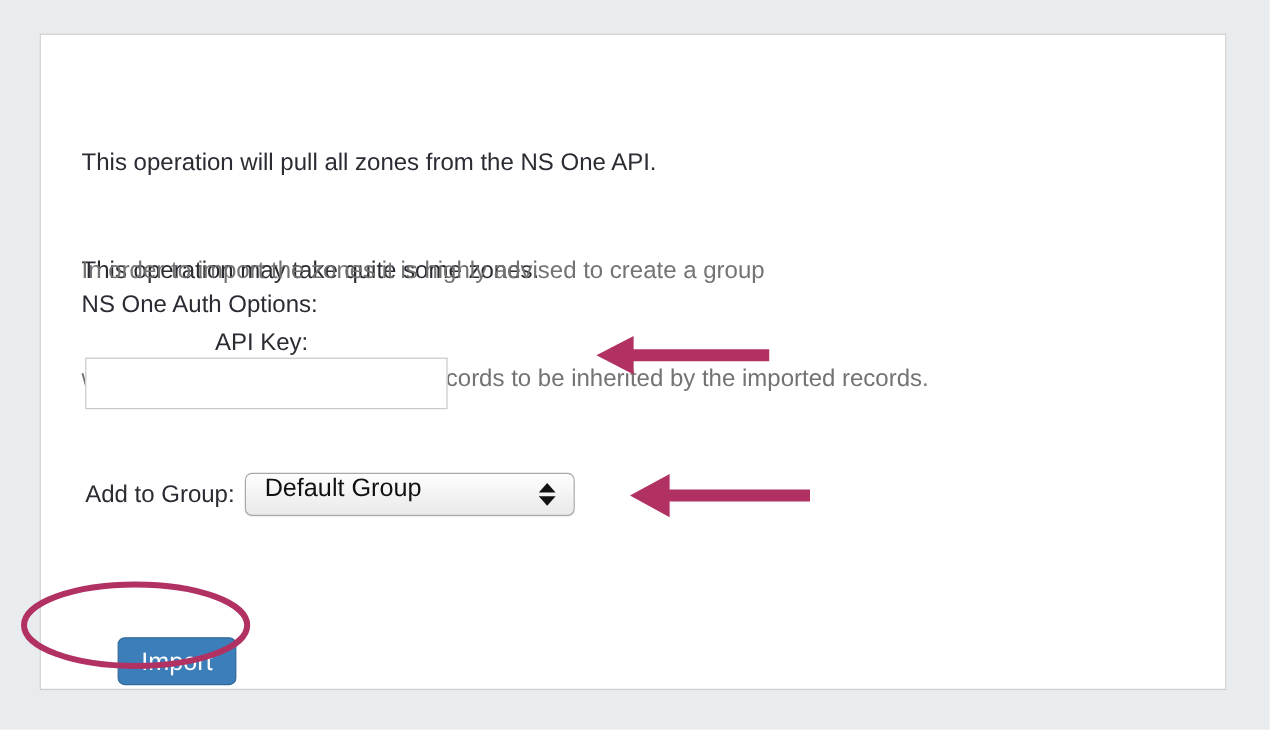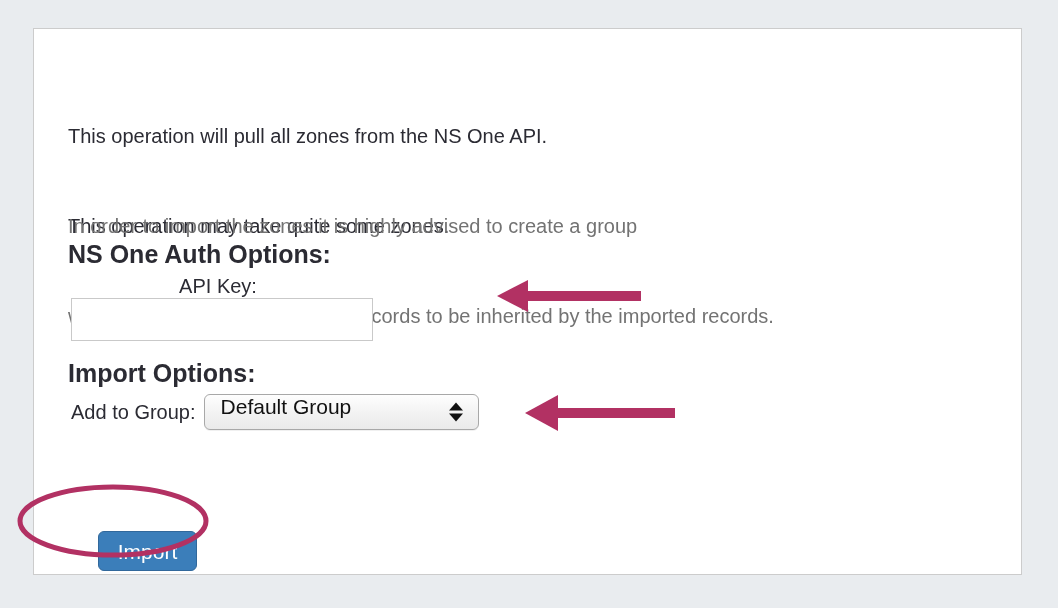--- a/index.html
+++ b/index.html
@@ -53,25 +53,24 @@
     font-size: 20px;
     line-height: 30px;
     color: #737373;
     white-space: pre;
   }
   .intro .line, .intro-2 .line { display: block; }
 
   
   .section-heading {
     position: absolute;
-    font-size: 25px;
+    font-size: 20px;
     line-height: 26px;
     color: #2b2b33;
     white-space: pre;
-    font-weight: bold;
   }
   .heading-auth { left: 34px; top: 212px; }
   .heading-import { left: 34px; top: 331px; }
 
   
   .field-row {
     position: absolute;
     display: flex;
     align-items: center;
   }
@@ -185,21 +184,20 @@
       <span class="line">with default parameters and NS records to be inherited by the imported records.</span>
     </div>
 
     <div class="section-heading heading-auth">NS One Auth Options:</div>
 
     <div class="field-row row-apikey">
       <span class="field-label">API Key:</span>
       <input class="text-input" type="text" value="" style="">
     </div>
 
-    <div class="section-heading heading-import">Import Options:</div>
 
     <div class="field-row row-group">
       <span class="field-label">Add to Group:</span>
       <div class="select-wrap">
         <div class="select-box">
           <span>Default Group</span>
         </div>
         <span class="select-arrows">
           <span class="tri-up"></span>
           <span class="tri-down"></span>

